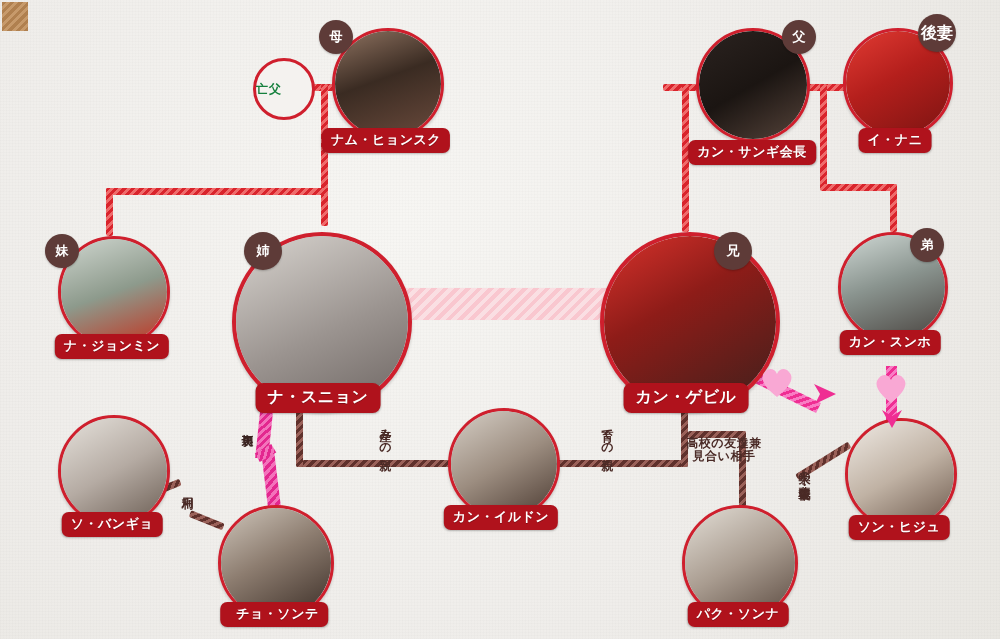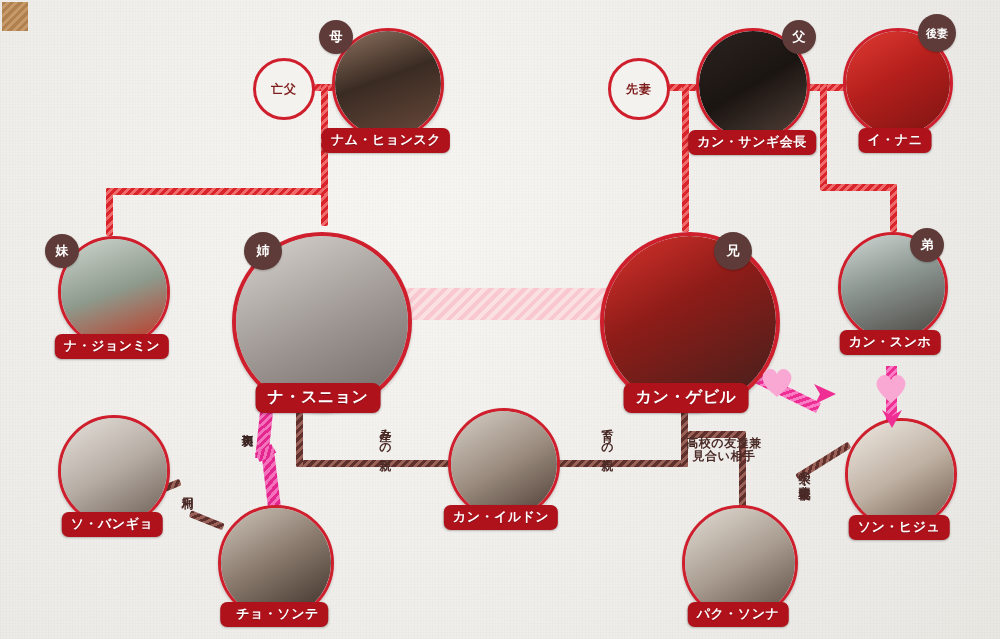--- a/index.html
+++ b/index.html
@@ -74,22 +74,22 @@
     position:absolute;border-radius:50%;
     background:#5e3b38;color:#fff;
     display:flex;align-items:center;justify-content:center;
     font-size:13px;font-weight:bold;
     box-shadow:0 1px 2px rgba(0,0,0,0.22);
     z-index:6;
   }
   .circle-label{
     position:absolute;border-radius:50%;
     border:3px solid #cf1f2d;background:#f4f2ef;
-    display:flex;align-items:center;justify-content:center;
-    color:#7f1d1d;font-size:12px;font-weight:bold;letter-spacing:1px;
+    display:flex;align-items:center;justify-content:flex-start;
+    color:#15803d;font-size:12px;font-weight:bold;letter-spacing:1px;
   }
 
   
   .elabel{
     position:absolute;color:#4a2a26;font-size:12px;font-weight:bold;
     line-height:1.12;text-align:center;letter-spacing:0.5px;
   }
   .elabel.vert{writing-mode:vertical-rl;text-orientation:upright;}
   .elabel.mag{color:#3a2320;}
 
@@ -179,47 +179,44 @@
   <svg class="heart" width="34" height="32" viewBox="0 0 34 32" style="left:874px;top:372px;">
     <path d="M17 31 C2 19 0 11 5 6 C9 1 15 3 17 8 C19 3 25 1 29 6 C34 11 32 19 17 31 Z" fill="#f9a8d4"></path>
   </svg>
   <svg class="heart" width="24" height="22" viewBox="0 0 24 22" style="left:880px;top:408px;">
     <path d="M2 2 L12 20 L22 2 L12 8 Z" fill="#ef2e93"></path>
   </svg>
 
   <div class="circle-label" style="left:253px;top:58px;width:56px;height:56px;">
     <span>亡父</span>
   </div>
-  <div class="circle-label" style="left:608px;top:58px;width:56px;height:56px;">
-    <span>先妻</span>
-  </div>
 
   <div class="person">
     <div class="badge" style="left:319px;top:20px;width:34px;height:34px;">
       <span>母</span>
     </div>
     <div class="photo" style="left:332px;top:28px;width:106px;height:106px;">
       <div class="inner f1"></div>
     </div>
     <div class="namebox" style="left:386px;top:128px;">ナム・ヒョンスク</div>
   </div>
 
   <div class="person">
     <div class="badge" style="left:782px;top:20px;width:34px;height:34px;">
       <span>父</span>
     </div>
     <div class="photo" style="left:696px;top:28px;width:108px;height:108px;">
       <div class="inner f2"></div>
     </div>
-    <div class="namebox" style="left:752px;top:130px;">カン・サンギ会長</div>
+    <div class="namebox" style="left:752px;top:140px;">カン・サンギ会長</div>
   </div>
 
   <div class="person">
     <div class="badge" style="left:918px;top:14px;width:38px;height:38px;">
-      <span style="font-size:11px;">後妻</span>
+      <span style="font-size:16px;">後妻</span>
     </div>
     <div class="photo" style="left:843px;top:28px;width:104px;height:104px;">
       <div class="inner f3"></div>
     </div>
     <div class="namebox" style="left:895px;top:128px;">イ・ナニ</div>
   </div>
 
   <div class="person">
     <div class="badge" style="left:45px;top:234px;width:34px;height:34px;">
       <span>妹</span>

